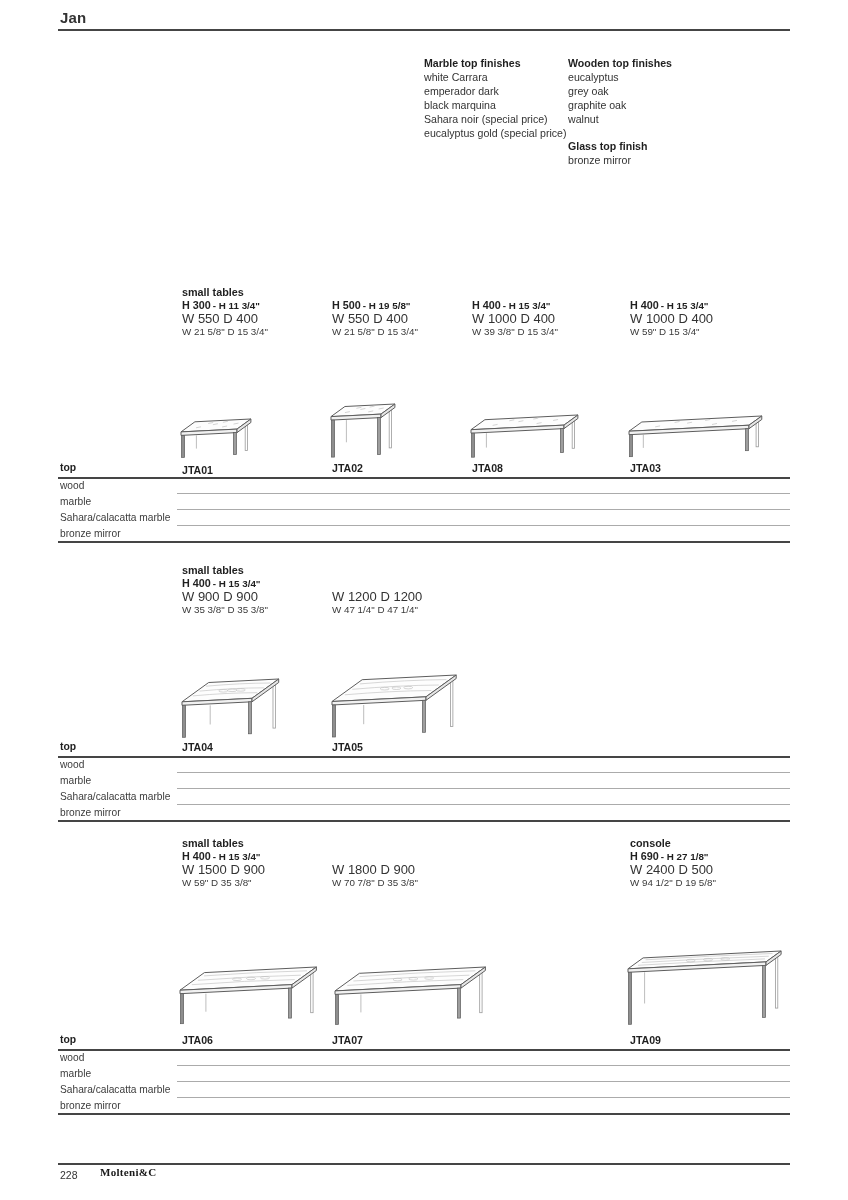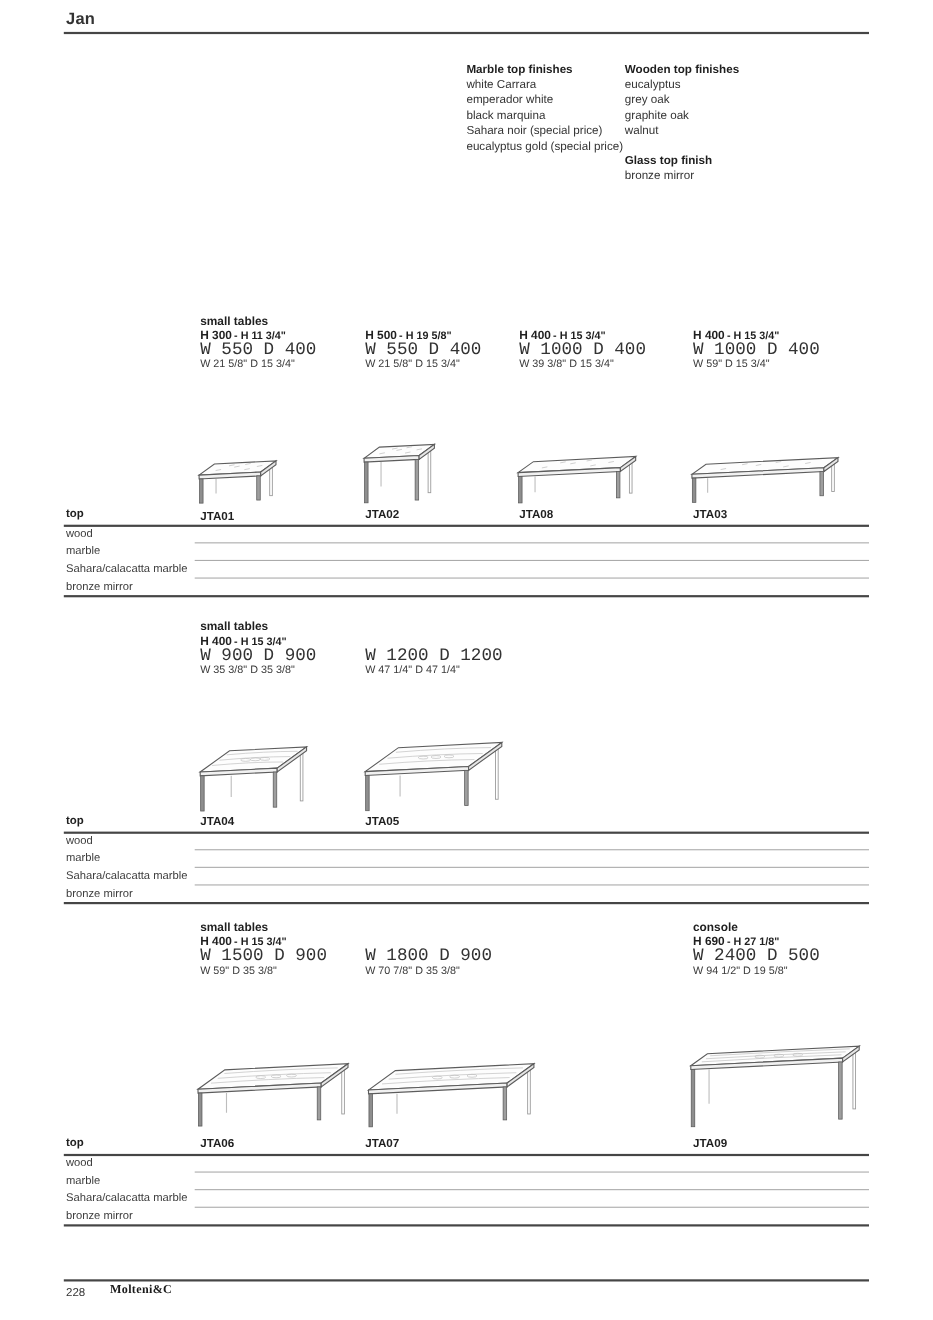--- a/index.html
+++ b/index.html
@@ -11,21 +11,21 @@
   .rule.light{background:#ababab;}
   .fin-col{position:absolute;width:150px;}
   .fin-group{margin-bottom:13px;}
   .fin-title{font-size:10.6px;font-weight:bold;line-height:14px;color:#1f1f1f;}
   .fin-item{font-size:10.6px;line-height:14px;color:#333333;}
   .spec-col{position:absolute;width:150px;}
   .spec-line{height:13px;line-height:13px;white-space:nowrap;}
   .spec-cat{font-size:10.8px;font-weight:bold;color:#1f1f1f;}
   .spec-size{font-size:10.8px;font-weight:bold;color:#1f1f1f;}
   .spec-size .imp-part{font-size:9.8px;margin-left:2px;}
-  .spec-met{font-size:16px;color:#333333;font-family:Liberation Mono, monospace;}
+  .spec-met{font-size:13px;color:#333333;}
   .spec-imp{font-size:9.8px;color:#3a3a3a;}
   .code{position:absolute;font-size:10.6px;font-weight:bold;color:#1f1f1f;white-space:nowrap;}
   .top-label{position:absolute;left:60px;font-size:10.4px;font-weight:bold;color:#1f1f1f;}
   .row-label{position:absolute;left:60px;font-size:10.2px;color:#3c3c3c;white-space:nowrap;}
   .drawing{position:absolute;line-height:0;}
   .footer-num{position:absolute;font-size:10.5px;color:#333333;}
   .footer-brand{position:absolute;font-family:"Liberation Serif",serif;font-weight:bold;
                 font-size:11px;color:#1a1a1a;letter-spacing:0.3px;}
 </style>
 </head>
@@ -33,21 +33,21 @@
 
 <div class="page">
 
   <div class="abs page-title" style="left:60px;top:9px;">Jan</div>
   <div class="rule" style="left:58px;top:29px;width:732px;height:2px;"></div>
 
   <div class="fin-col" style="left:424px;top:56px;">
     <div class="fin-group">
       <div class="fin-title">Marble top finishes</div>
       <div class="fin-item">white Carrara</div>
-      <div class="fin-item">emperador white</div>
+      <div class="fin-item">emperador dark</div>
       <div class="fin-item">black marquina</div>
       <div class="fin-item">Sahara noir (special price)</div>
       <div class="fin-item">eucalyptus gold (special price)</div>
     </div>
   </div>
   <div class="fin-col" style="left:568px;top:56px;">
     <div class="fin-group">
       <div class="fin-title">Wooden top finishes</div>
       <div class="fin-item">eucalyptus</div>
       <div class="fin-item">grey oak</div>

